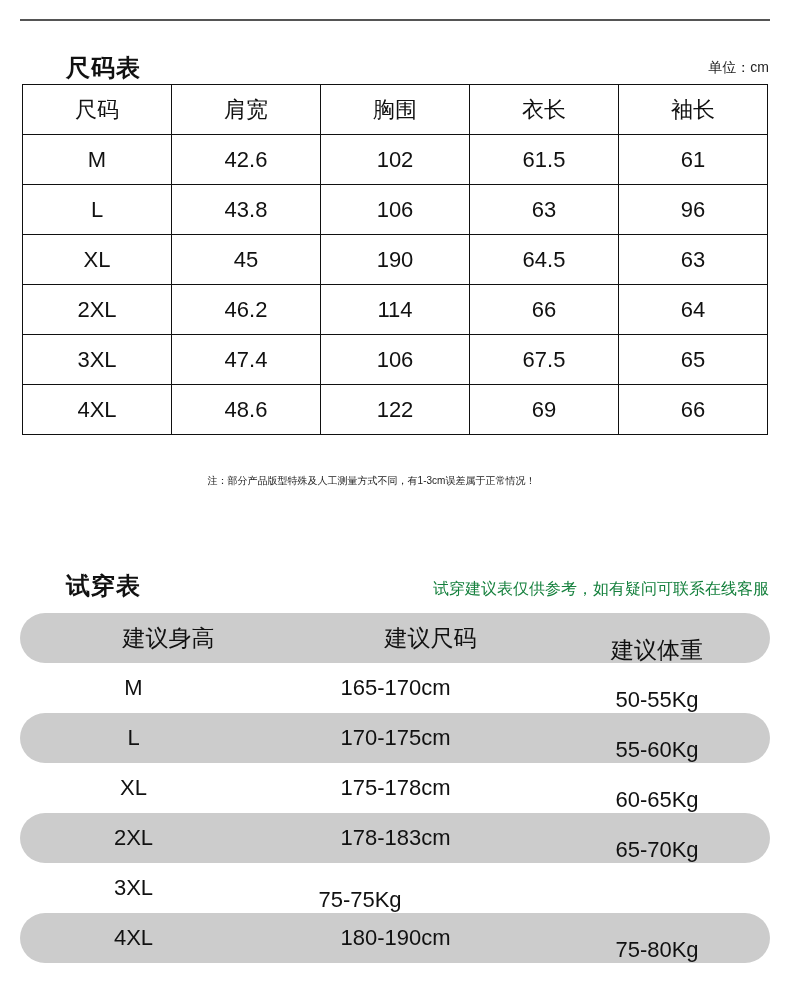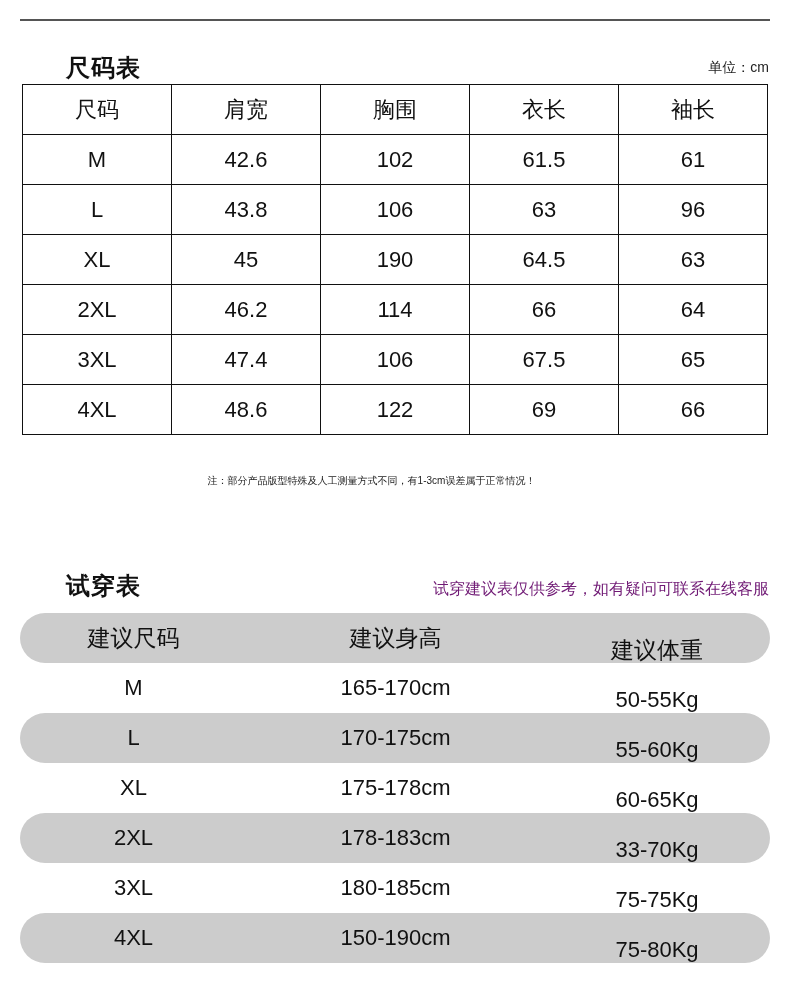--- a/index.html
+++ b/index.html
@@ -12,21 +12,21 @@
     .size-title { left: 22px; top: 52px; }
     .unit-label { position: absolute; right: 21px; top: 59px; font-size: 14px; color: #222; }
 
     table.size-table { position: absolute; left: 22px; top: 84px; width: 746px; border-collapse: collapse; table-layout: fixed; padding-left: 44px; }
     table.size-table th, table.size-table td { border: 1.3px solid #111; height: 50px; text-align: center; vertical-align: middle; font-size: 22px; font-weight: normal; color: #111; }
     table.size-table th { font-size: 22px; }
 
     .note { position: absolute; left: 0; width: 743px; top: 474px; text-align: center; font-size: 10px; color: #222; }
 
     .fit-title { left: 22px; top: 570px; text-align: right; }
-    .fit-subtitle { position: absolute; right: 21px; top: 579px; font-size: 16px; color: #701a75; }
+    .fit-subtitle { position: absolute; right: 21px; top: 579px; font-size: 16px; color: #15803d; }
 
     .fit-table { position: absolute; left: 20px; top: 613px; width: 750px; }
     .fit-row { display: flex; align-items: center; height: 50px; border-radius: 25px; }
     .fit-row.shaded { background: #cccccc; }
     .fit-cell { font-size: 22px; color: #111; text-align: center; }
     .fit-cell.c1 { width: 227px; }
     .fit-cell.c2 { width: 297px; }
     .fit-cell.c3 { width: 226px; margin-top: 24px; }
     .fit-row.header .fit-cell { font-size: 23px; }
   </style>
@@ -94,47 +94,46 @@
   </tbody>
 </table>
 
 <div class="note">注：部分产品版型特殊及人工测量方式不同，有1-3cm误差属于正常情况！</div>
 
 <div class="section-title fit-title">试穿表</div>
 <div class="fit-subtitle">试穿建议表仅供参考，如有疑问可联系在线客服</div>
 
 <div class="fit-table">
   <div class="fit-row header shaded">
+    <div class="fit-cell c2">建议身高</div>
     <div class="fit-cell c1">建议尺码</div>
-    <div class="fit-cell c2">建议身高</div>
     <div class="fit-cell c3">建议体重</div>
   </div>
   <div class="fit-row">
     <div class="fit-cell c1">M</div>
     <div class="fit-cell c2">165-170cm</div>
     <div class="fit-cell c3">50-55Kg</div>
   </div>
   <div class="fit-row shaded">
     <div class="fit-cell c1">L</div>
     <div class="fit-cell c2">170-175cm</div>
     <div class="fit-cell c3">55-60Kg</div>
   </div>
   <div class="fit-row">
     <div class="fit-cell c1">XL</div>
     <div class="fit-cell c2">175-178cm</div>
     <div class="fit-cell c3">60-65Kg</div>
   </div>
   <div class="fit-row shaded">
     <div class="fit-cell c1">2XL</div>
     <div class="fit-cell c2">178-183cm</div>
-    <div class="fit-cell c3">33-70Kg</div>
+    <div class="fit-cell c3">65-70Kg</div>
   </div>
   <div class="fit-row">
     <div class="fit-cell c1">3XL</div>
-    <div class="fit-cell c2">180-185cm</div>
     <div class="fit-cell c3">75-75Kg</div>
   </div>
   <div class="fit-row shaded">
     <div class="fit-cell c1">4XL</div>
-    <div class="fit-cell c2">150-190cm</div>
+    <div class="fit-cell c2">180-190cm</div>
     <div class="fit-cell c3">75-80Kg</div>
   </div>
 </div>
 
 </body></html>

